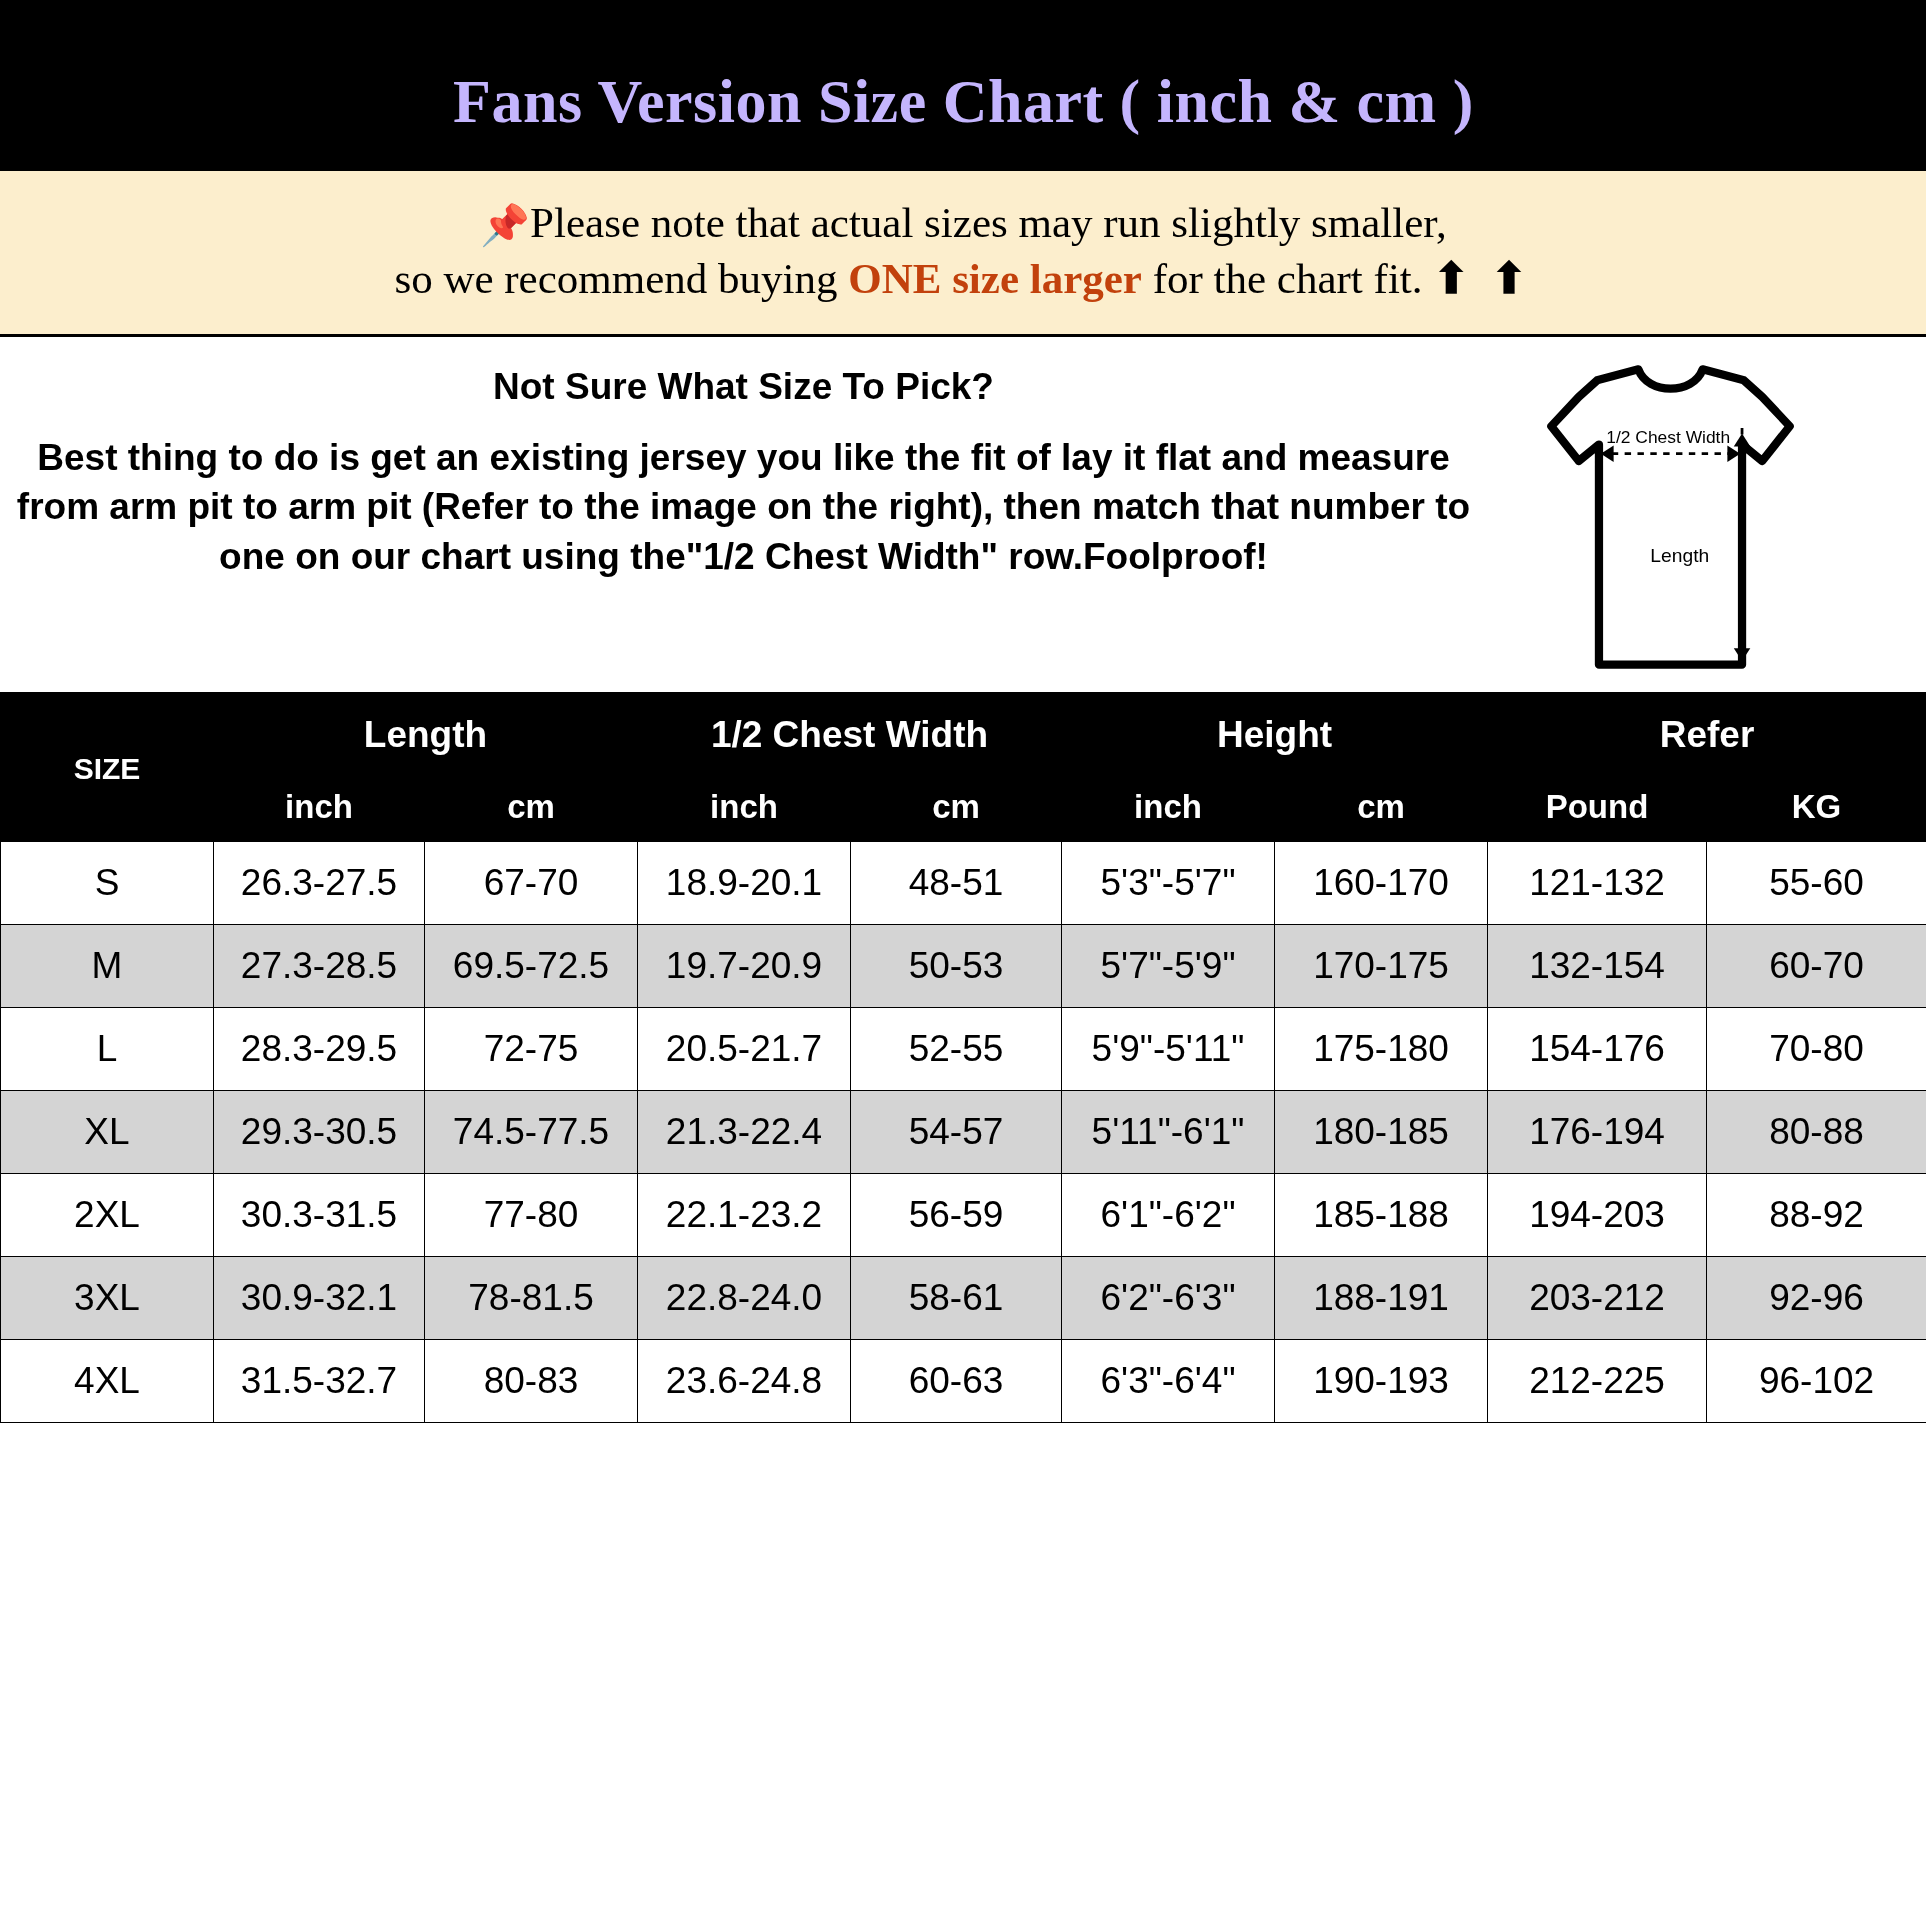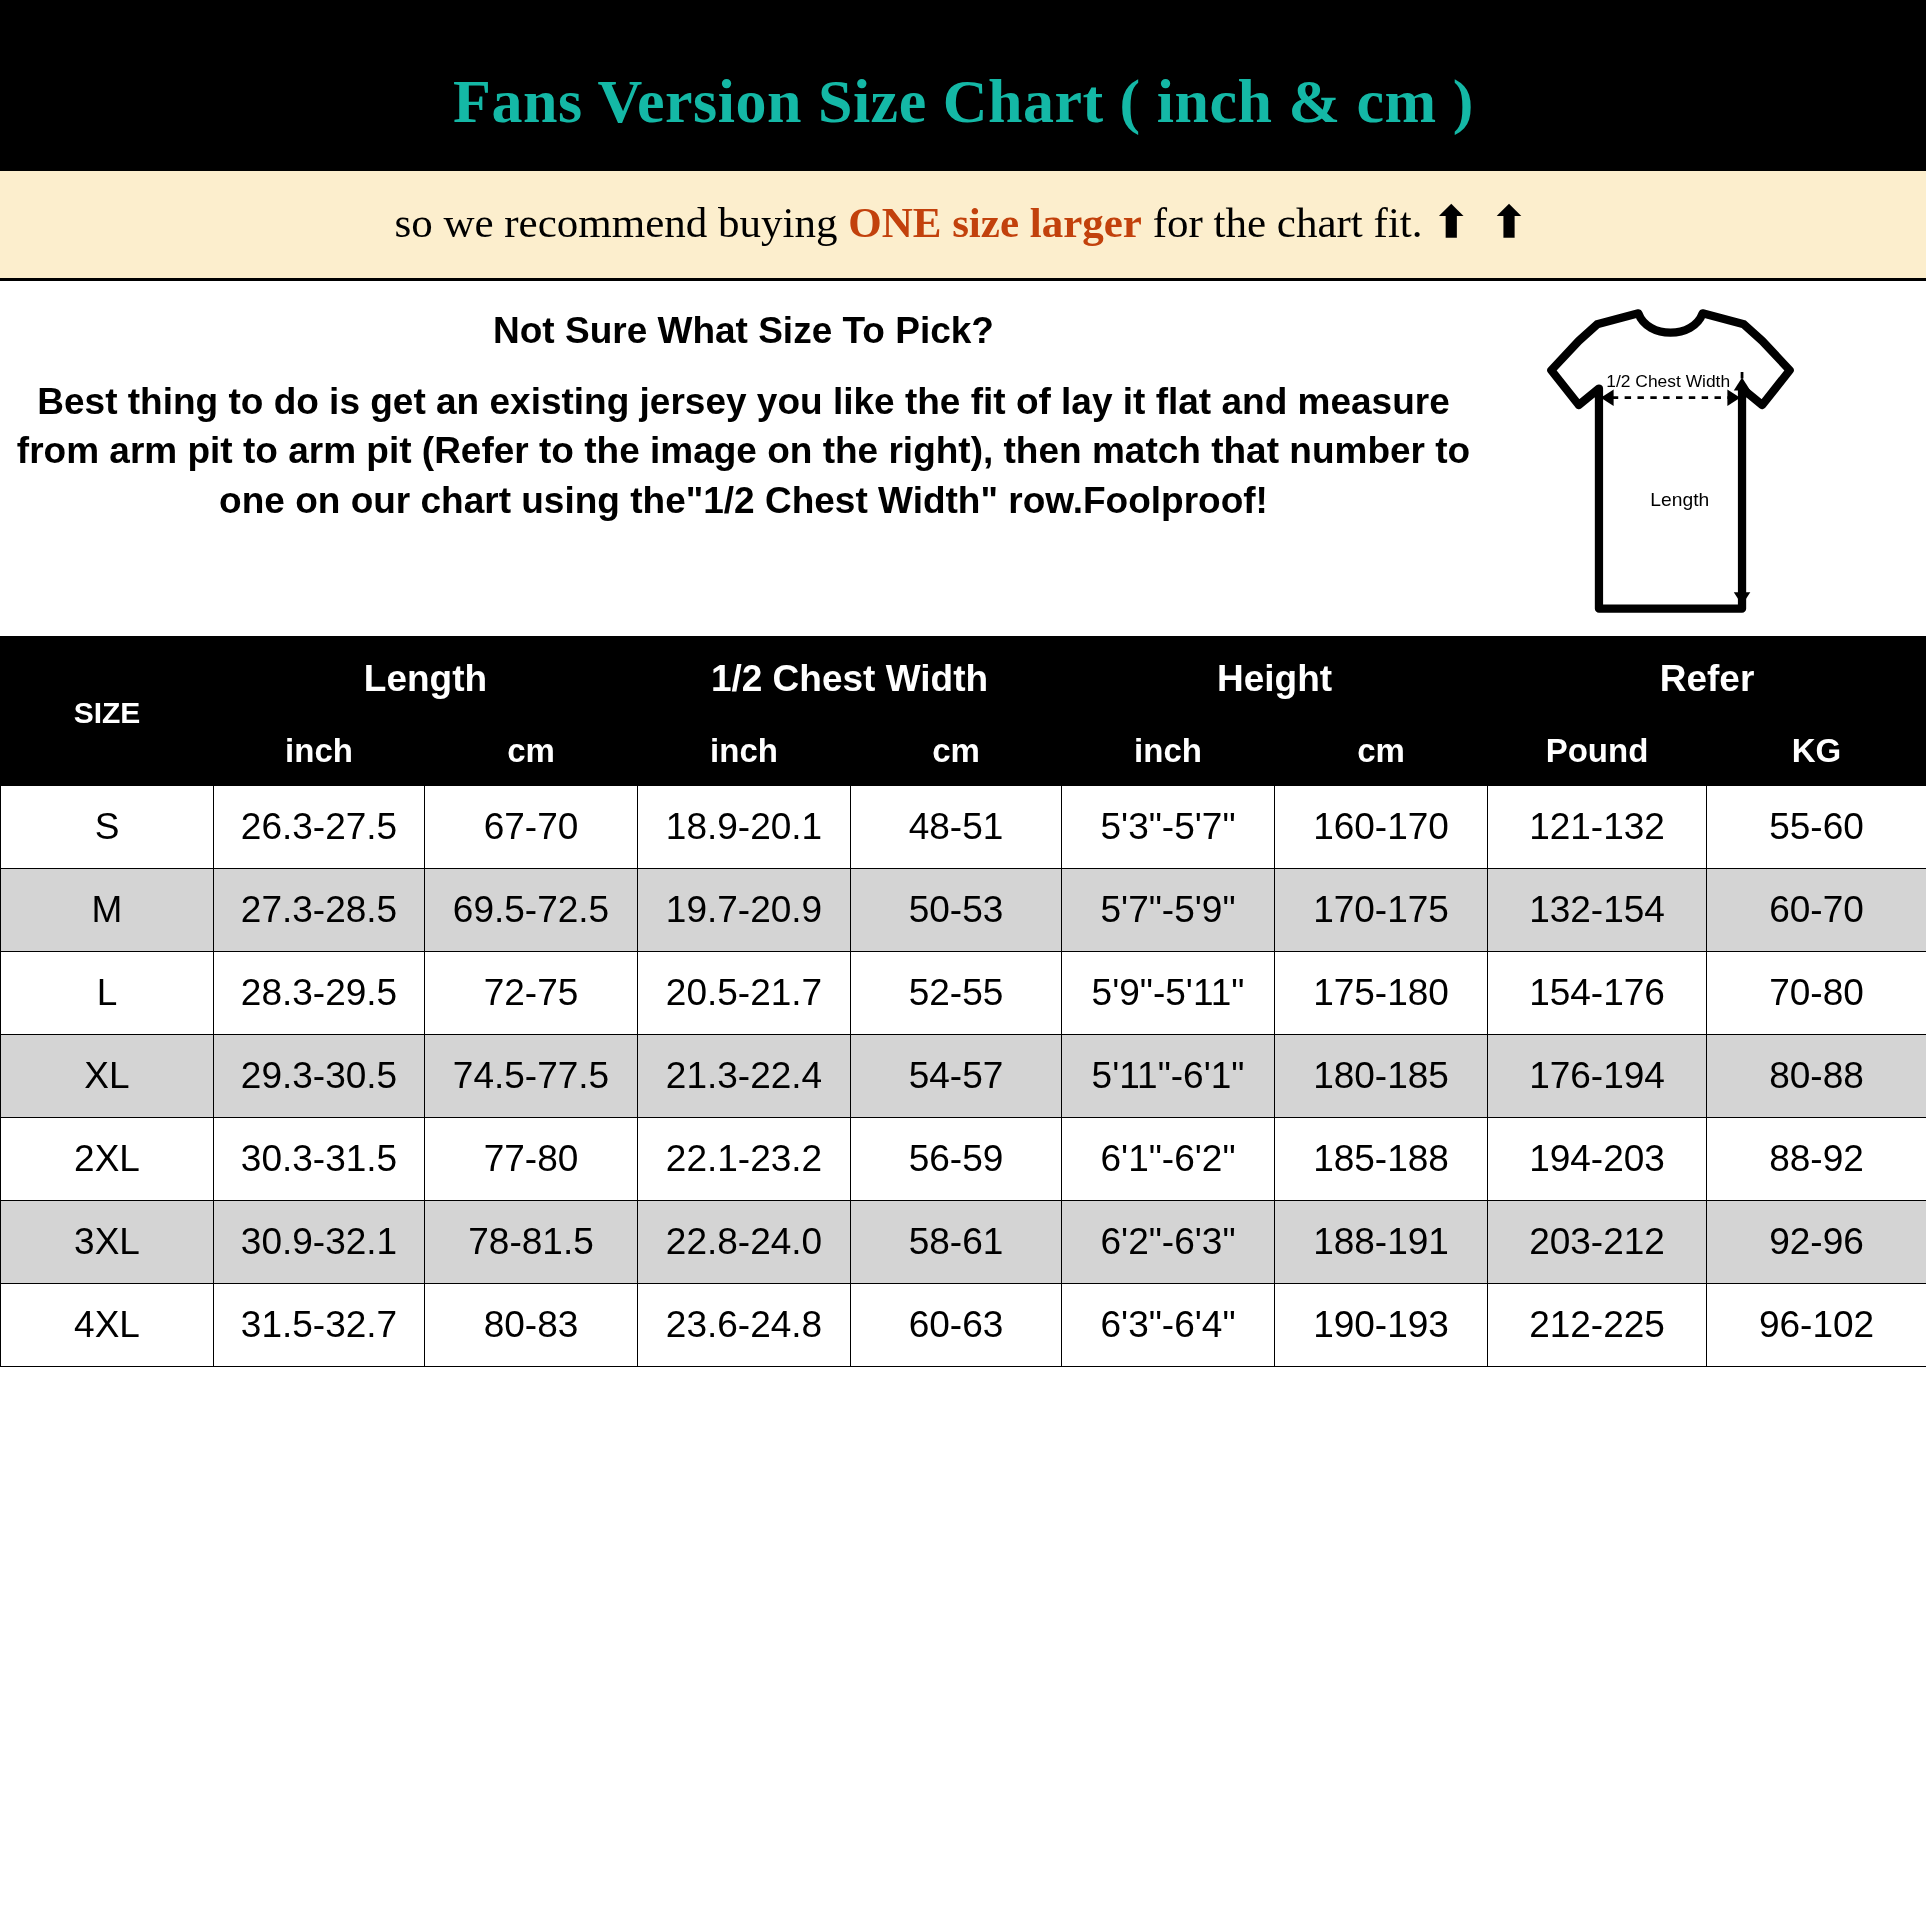--- a/index.html
+++ b/index.html
@@ -19,21 +19,21 @@
 
   
   .title-bar {
     background: #000000;
     height: 171px;
     display: flex;
     align-items: center;
     justify-content: center;
   }
   .title-bar .title-text {
-    color: #14b8a6;
+    color: #c4b5fd;
     font-size: 62px;
     font-weight: bold;
     letter-spacing: 0.5px;
     font-family: "Liberation Serif", serif;
     margin-top: 32px;
   }
 
   
   .note-band {
     background: #fceecd;
@@ -142,20 +142,23 @@
 </head>
 <body>
 
 <div id="page">
 
   <div class="title-bar">
     <div class="title-text">Fans Version Size Chart ( inch &amp; cm )</div>
   </div>
 
   <div class="note-band">
+    <div class="note-line">
+      <span class="pin">📌</span><span>Please note that actual sizes may run slightly smaller,</span>
+    </div>
     <div class="note-line">
       <span>so we recommend buying </span><span class="emph">ONE size larger</span><span> for the chart fit.</span>
       <span class="arrows">⬆ ⬆</span>
     </div>
   </div>
 
   <div class="help-section">
     <div class="help-text">
       <div class="help-head">Not Sure What Size To Pick?</div>
       <div class="help-body">Best thing to do is get an existing jersey you like the fit of lay it flat and measure from arm pit to arm pit (Refer to the image on the right), then match that number to one on our chart using the"1/2 Chest Width" row.Foolproof!</div>

